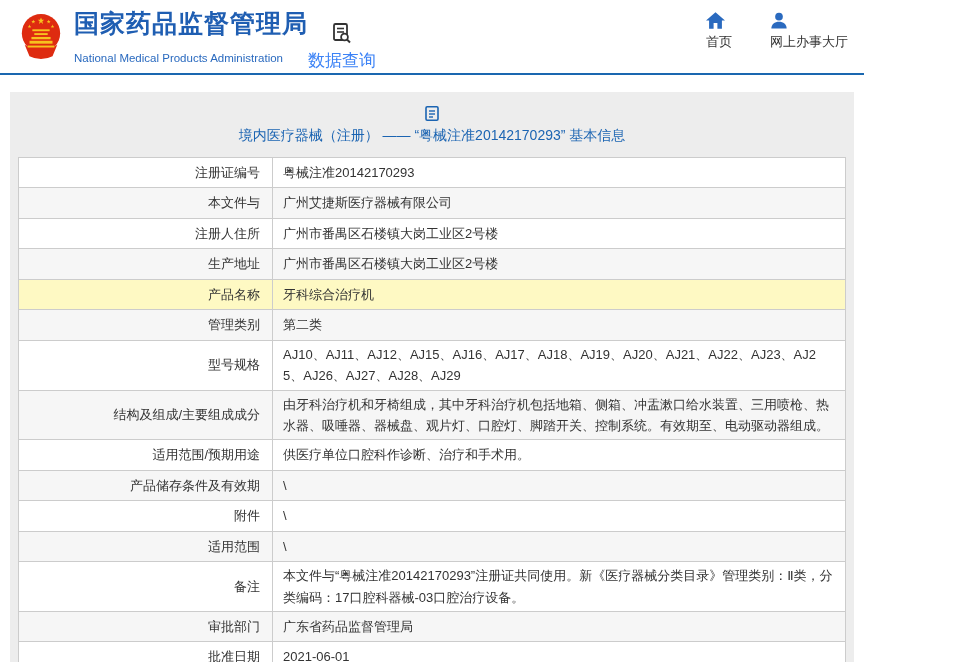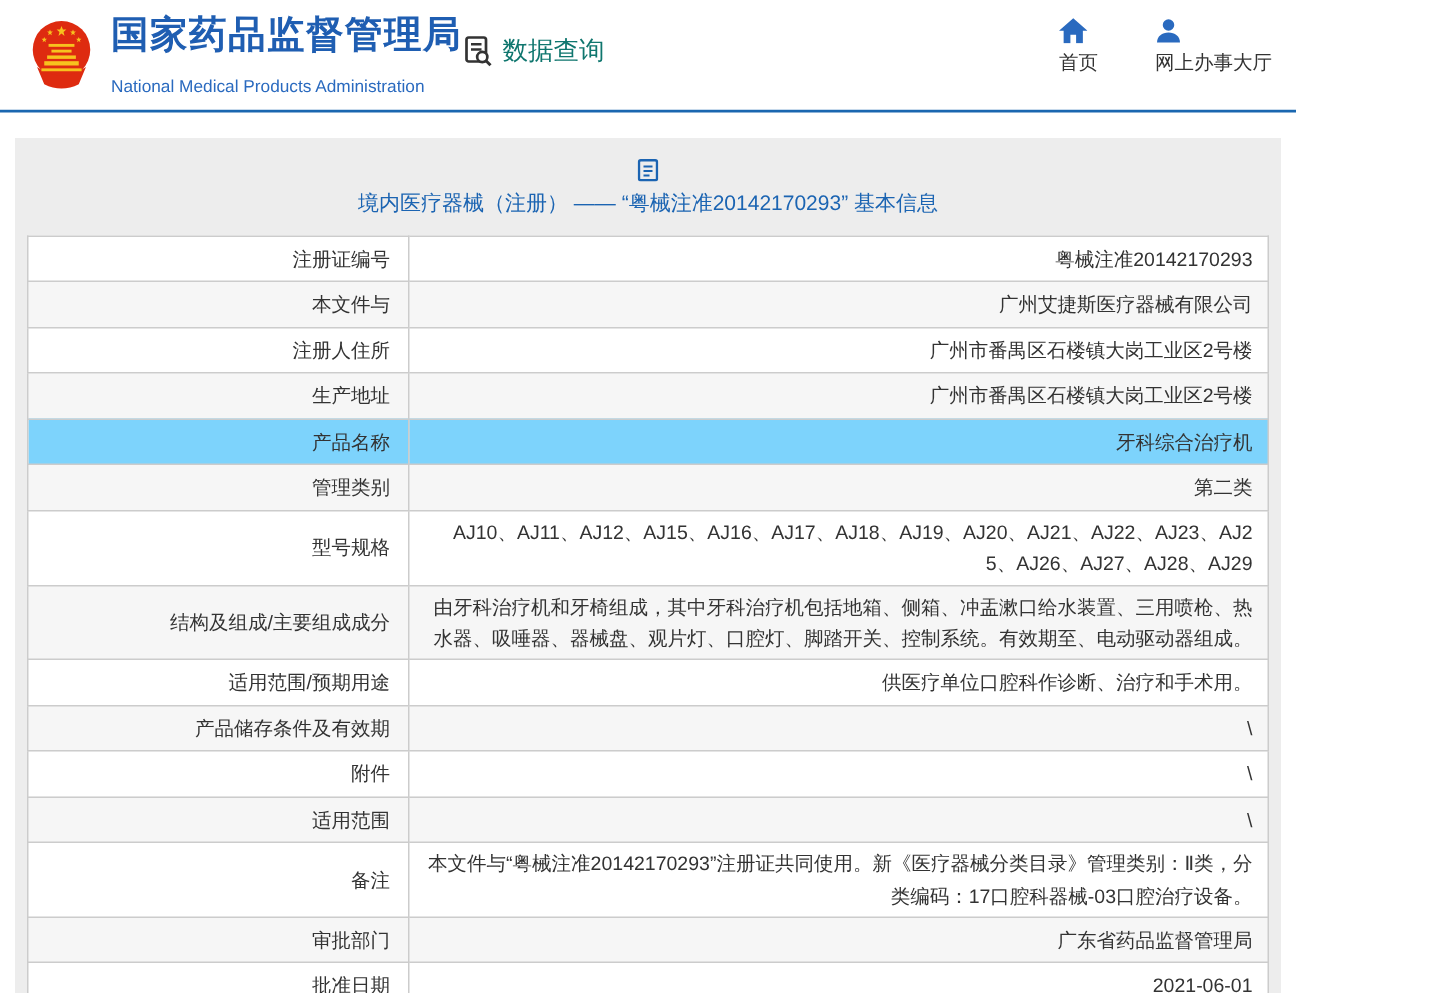--- a/index.html
+++ b/index.html
@@ -7,40 +7,40 @@
   body { font-family:"Liberation Sans","DejaVu Sans",sans-serif; color:#333; }
   .page { position:relative; width:864px; height:662px; background:#fff; overflow:hidden; }
 
   
   .site-header { position:relative; height:73px; background:#fff; }
   .brand { position:absolute; left:18px; top:9px; display:flex; align-items:center; }
   .brand-text { margin-left:10px; }
   .brand-title { font-size:25px; font-weight:bold; color:#1f5eb2; letter-spacing:1px; line-height:1.15; }
   .brand-sub { font-size:11.5px; color:#2a6abf; margin-top:14px; }
   .data-query { position:absolute; left:308px; top:22px; display:flex; align-items:center; gap:5px;
-                font-size:17px; color:#0f766e; cursor:pointer; }
+                font-size:17px; color:#3b82f6; cursor:pointer;flex-direction:column; }
   .top-nav { position:absolute; right:16px; top:12px; display:flex; gap:38px; }
   .nav-item { display:flex; flex-direction:column; align-items:flex-start; gap:4px;
               font-size:13px; color:#333; text-decoration:none; cursor:pointer; }
 
   .header-line { height:2px; background:#1a67b0; }
 
   
   .content { position:absolute; top:92px; left:10px; right:10px; bottom:0; background:#ededed; padding:8px; }
   .breadcrumb { display:flex; align-items:center; gap:6px; padding:6px 10px 12px;
                 font-size:14px; color:#1b64b2;flex-direction:column; }
 
   table.reg { width:100%; border-collapse:collapse; background:#fff; table-layout:fixed; }
   table.reg th, table.reg td { border:1px solid #ccc; font-size:13px; font-weight:normal;
                                vertical-align:middle; line-height:1.65; }
   table.reg th { width:254px; text-align:right; padding:4px 12px; color:#333; }
-  table.reg td { text-align:right; padding:3px 10px; color:#333; word-break:break-all;margin-left:44px; }
+  table.reg td { text-align:left; padding:3px 10px; color:#333; word-break:break-all;margin-left:44px; }
   table.reg tr { height:26px; background:#fff; }
   table.reg tr.alt { background:#f6f6f6; }
-  table.reg tr.hl { background:#7dd3fc; }
+  table.reg tr.hl { background:#fef9c3; }
 </style>
 </head>
 <body>
 
 <div class="page">
 
   <header class="site-header">
     <div class="brand">
       <svg width="46" height="48" viewBox="0 0 48 50">
         <circle cx="24" cy="22" r="20" fill="#de2b10"></circle>

